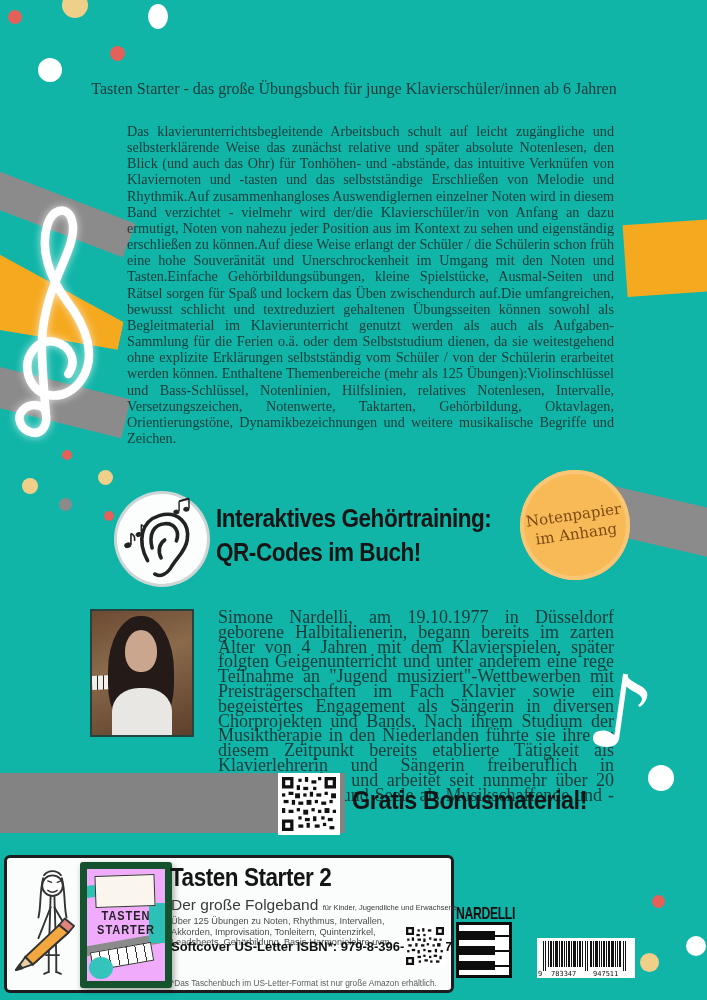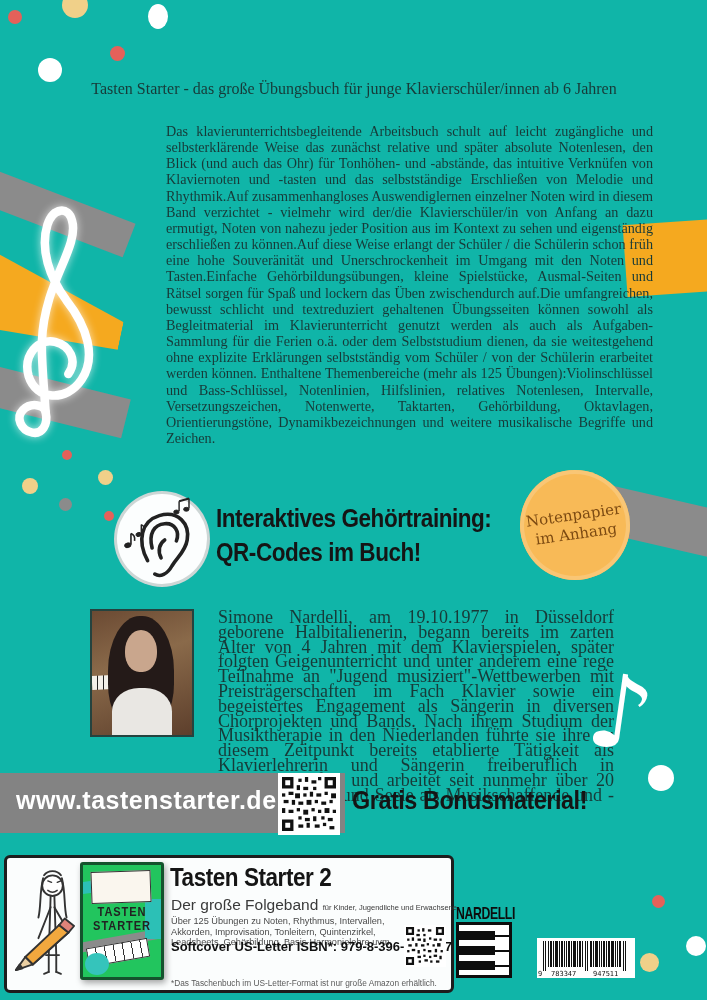--- a/index.html
+++ b/index.html
@@ -5,21 +5,21 @@
   html,body{margin:0;padding:0;background:#444;}
   #page{position:relative;width:707px;height:1000px;margin:0 auto;overflow:hidden;
         background:#10b5a8;font-family:"Liberation Serif",serif;color:#173a38;}
   .abs{position:absolute;}
   .dot{position:absolute;border-radius:50%;}
   
   .band{position:absolute;}
   
   #title{left:58px;top:80px;width:592px;text-align:center;font-size:16px;font-weight:400;}
   #desc{left:127px;top:123px;width:487px;font-size:14.2px;line-height:16.15px;
-        text-align:justify;font-weight:500;margin-left:39px;}
+        text-align:justify;font-weight:500;}
   
   #ear-circle{left:117px;top:494px;width:90px;height:90px;border-radius:50%;
         background:#fcfefe;box-shadow:0 0 0 3px #cdd6d5;}
   .headline{font-family:"Liberation Sans",sans-serif;font-weight:700;color:#151515;
         letter-spacing:-.5px;transform:scaleX(.9);transform-origin:left center;white-space:nowrap;}
   #ear-h1{left:216px;top:504px;font-size:25px;}
   #ear-h2{left:216px;top:538px;font-size:25px;}
   
   #badge-band{left:598px;top:498px;width:130px;height:48px;background:#8b8b8b;transform:rotate(13deg);}
   #badge{left:520px;top:470px;width:110px;height:110px;border-radius:50%;background:#f8ba57;
@@ -47,21 +47,21 @@
         color:#3a3a3a;white-space:nowrap;}
   #seq-sub-note{font-size:7.5px;color:#3a3a3a;margin-top:32px;}
   #seq-details{left:171px;top:916px;width:232px;font-family:"Liberation Sans",sans-serif;
         font-size:9.2px;line-height:10.6px;color:#4a4a4a;}
   .isbn{font-family:"Liberation Sans",sans-serif;font-weight:700;font-size:13px;color:#101010;white-space:nowrap;}
   #isbn1{left:171px;top:939px;}
   #isbn2{left:171px;top:1007px;}
   #seq-foot{left:171px;top:978px;font-family:"Liberation Sans",sans-serif;font-size:8.3px;color:#5a5a5a;white-space:nowrap;}
   #qr-small{left:404px;top:925px;width:42px;height:42px;padding:2px;box-sizing:border-box;}
   
-  #thumb{left:80px;top:862px;width:78px;height:112px;background:#22c55e;border:3px solid #14532d;
+  #thumb{left:80px;top:862px;width:78px;height:112px;background:#f0abfc;border:7px solid #14532d;
         border-radius:3px;box-shadow:2px 3px 6px rgba(0,0,0,.35);overflow:hidden;}
   #thumb-panel{left:8px;top:6px;width:58px;height:30px;background:#faf6ee;border:1px solid #333;transform:rotate(-2deg);}
   .thumb-teal{background:#2cc0b6;}
   #thumb-title{left:0;top:40px;width:100%;text-align:center;font-family:"Liberation Sans",sans-serif;
         font-weight:700;font-size:12px;line-height:14px;color:#222;letter-spacing:1px;transform:scaleX(.92);}
   #thumb-keys{left:4px;top:78px;width:60px;height:17px;background:#fff;border:1px solid #333;transform:rotate(-10deg);
         background-image:repeating-linear-gradient(90deg,#fff 0 8px,#333 8px 9px);}
   #thumb-sticker{left:2px;top:88px;width:24px;height:22px;border-radius:50%;background:#35c4bb;}
   #thumb-grayband{left:-4px;top:70px;width:90px;height:10px;background:#8b8b8b;transform:rotate(-10deg);}
   
@@ -149,21 +149,20 @@
     <div class="abs" style="left:0;top:52%;width:40%;height:11%;background:repeating-linear-gradient(90deg,#f2efe8 0 5px,#222 5px 6px);transform:rotate(-3deg);"></div>
     <div class="abs" style="left:16%;top:4%;width:66%;height:92%;background:#241a18;border-radius:48% 48% 40% 40%;"></div>
     <div class="abs" style="left:33%;top:15%;width:32%;height:34%;background:#c9a68d;border-radius:50% 50% 45% 45%;"></div>
     <div class="abs" style="left:20%;top:62%;width:60%;height:42%;background:#e9e7e3;border-radius:45% 45% 0 0;"></div>
   </div>
   <div id="bio" class="abs">Simone Nardelli, am 19.10.1977 in Düsseldorf geborene Halbitalienerin, begann bereits im zarten Alter von 4 Jahren mit dem Klavierspielen, später folgten Geigenunterricht und unter anderem eine rege Teilnahme an "Jugend musiziert"-Wettbewerben mit Preisträgerschaften im Fach Klavier sowie ein begeistertes Engagement als Sängerin in diversen Chorprojekten und Bands. Nach ihrem Studium der Musiktherapie in den Niederlanden führte sie ihre zu diesem Zeitpunkt bereits etablierte Tätigkeit als Klavierlehrerin und Sängerin freiberuflich in Deutschland fort und arbeitet seit nunmehr über 20 Jahren mit Herz und Seele als Musikschaffende und -lehrende.</div>
 
   <div id="floating-note" class="abs">♪</div>
 
   <div id="promo-bar" class="abs"></div>
-  <div id="promo-url" class="abs">www.tastenstarter.de</div>
   <div id="qr-big" class="abs qr">
     <svg width="54" height="54" viewBox="0 0 33 33">
       <rect width="33" height="33" fill="#fff"></rect>
       <g fill="#111">
         <path d="M0,0h7v7h-7z M2,2v3h3v-3z" fill-rule="evenodd"></path>
         <path d="M26,0h7v7h-7z M28,2v3h3v-3z" fill-rule="evenodd"></path>
         <path d="M0,26h7v7h-7z M2,28v3h3v-3z" fill-rule="evenodd"></path>
         <rect x="10" y="1" width="2" height="2"></rect>
           <rect x="14" y="0" width="2" height="3"></rect>
         <rect x="18" y="2" width="3" height="2"></rect>

